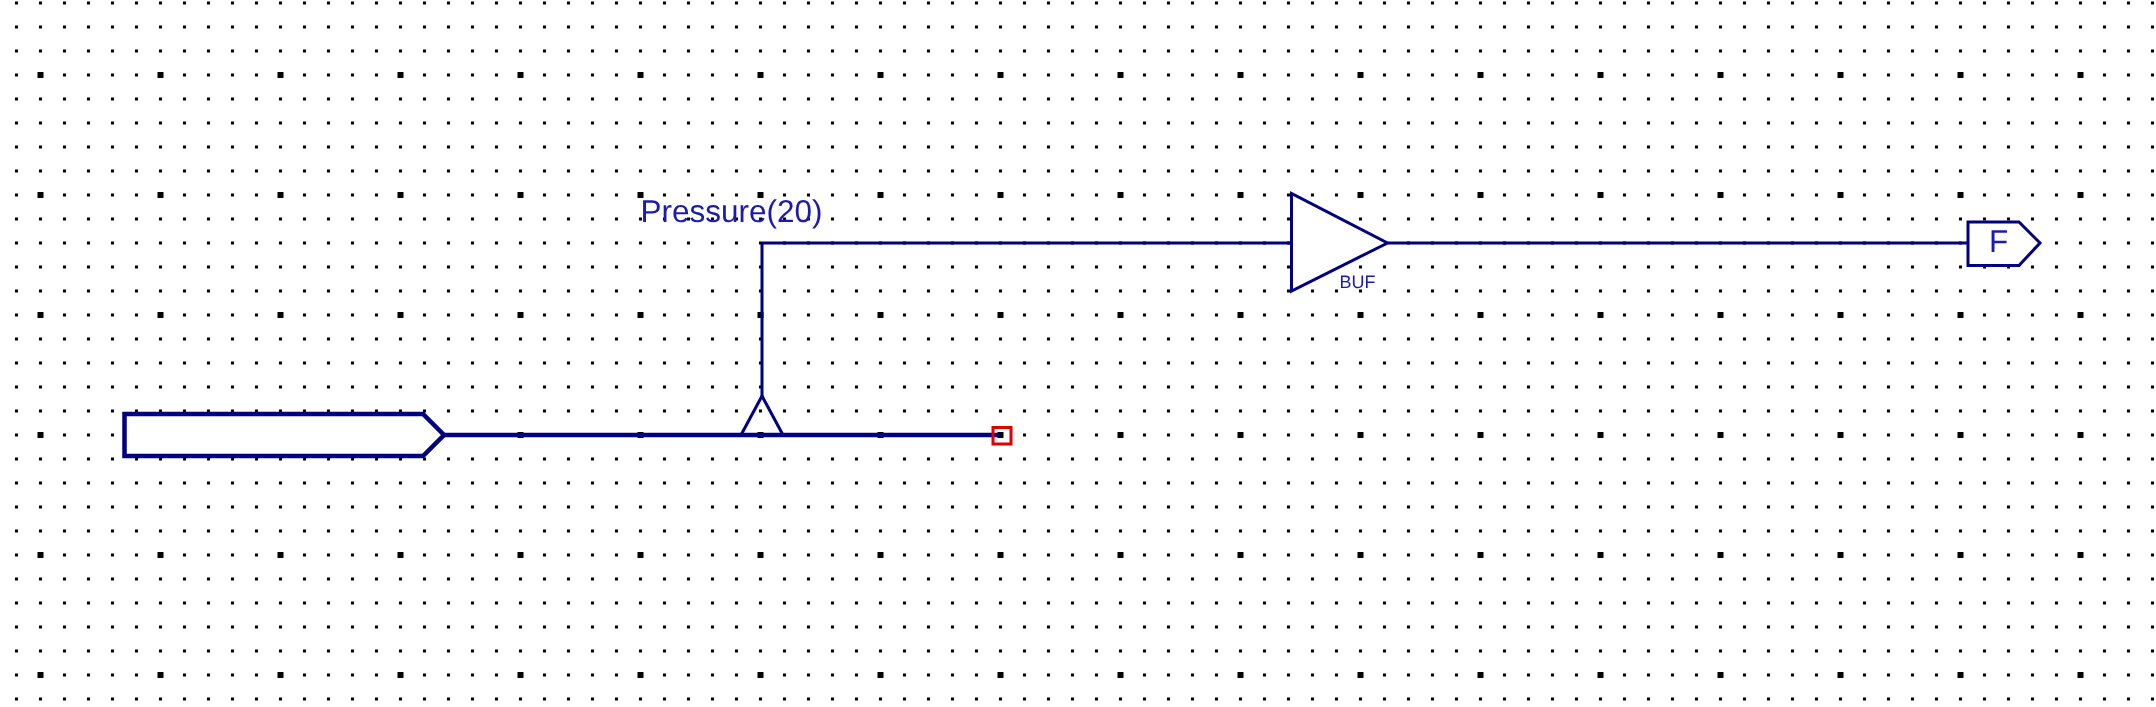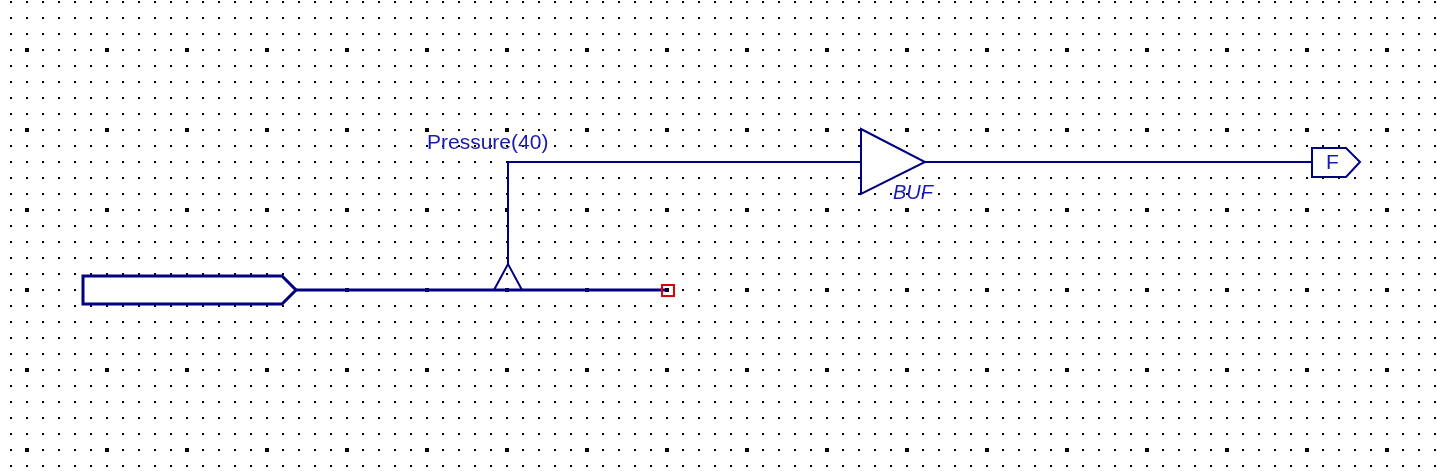--- a/index.html
+++ b/index.html
@@ -2731,16 +2731,16 @@
     </g>
     <line x1="925" y1="162" x2="1312" y2="162" stroke="#000080" stroke-width="2"></line>
 
     <g>
       <polygon points="1312,148 1346,148 1360,162 1346,177 1312,177" fill="#fff" stroke="#000080" stroke-width="2"></polygon>
     </g>
 
     <rect x="662" y="285" width="12" height="11" fill="none" stroke="#e00000" stroke-width="2"></rect>
   </svg>
 
-  <span class="lbl" style="left:427px;top:131px;">Pressure(40)</span>
-  <span class="lbl" style="left:893px;top:182px;font-size:20px;font-style:italic;">BUF</span>
+  <span class="lbl" style="left:427px;top:131px;">Pressure(20)</span>
+  <span class="lbl" style="left:893px;top:182px;font-size:12px;">BUF</span>
   <span class="lbl" style="left:1326px;top:151px;">F</span>
 </div>
 
 </body></html>

